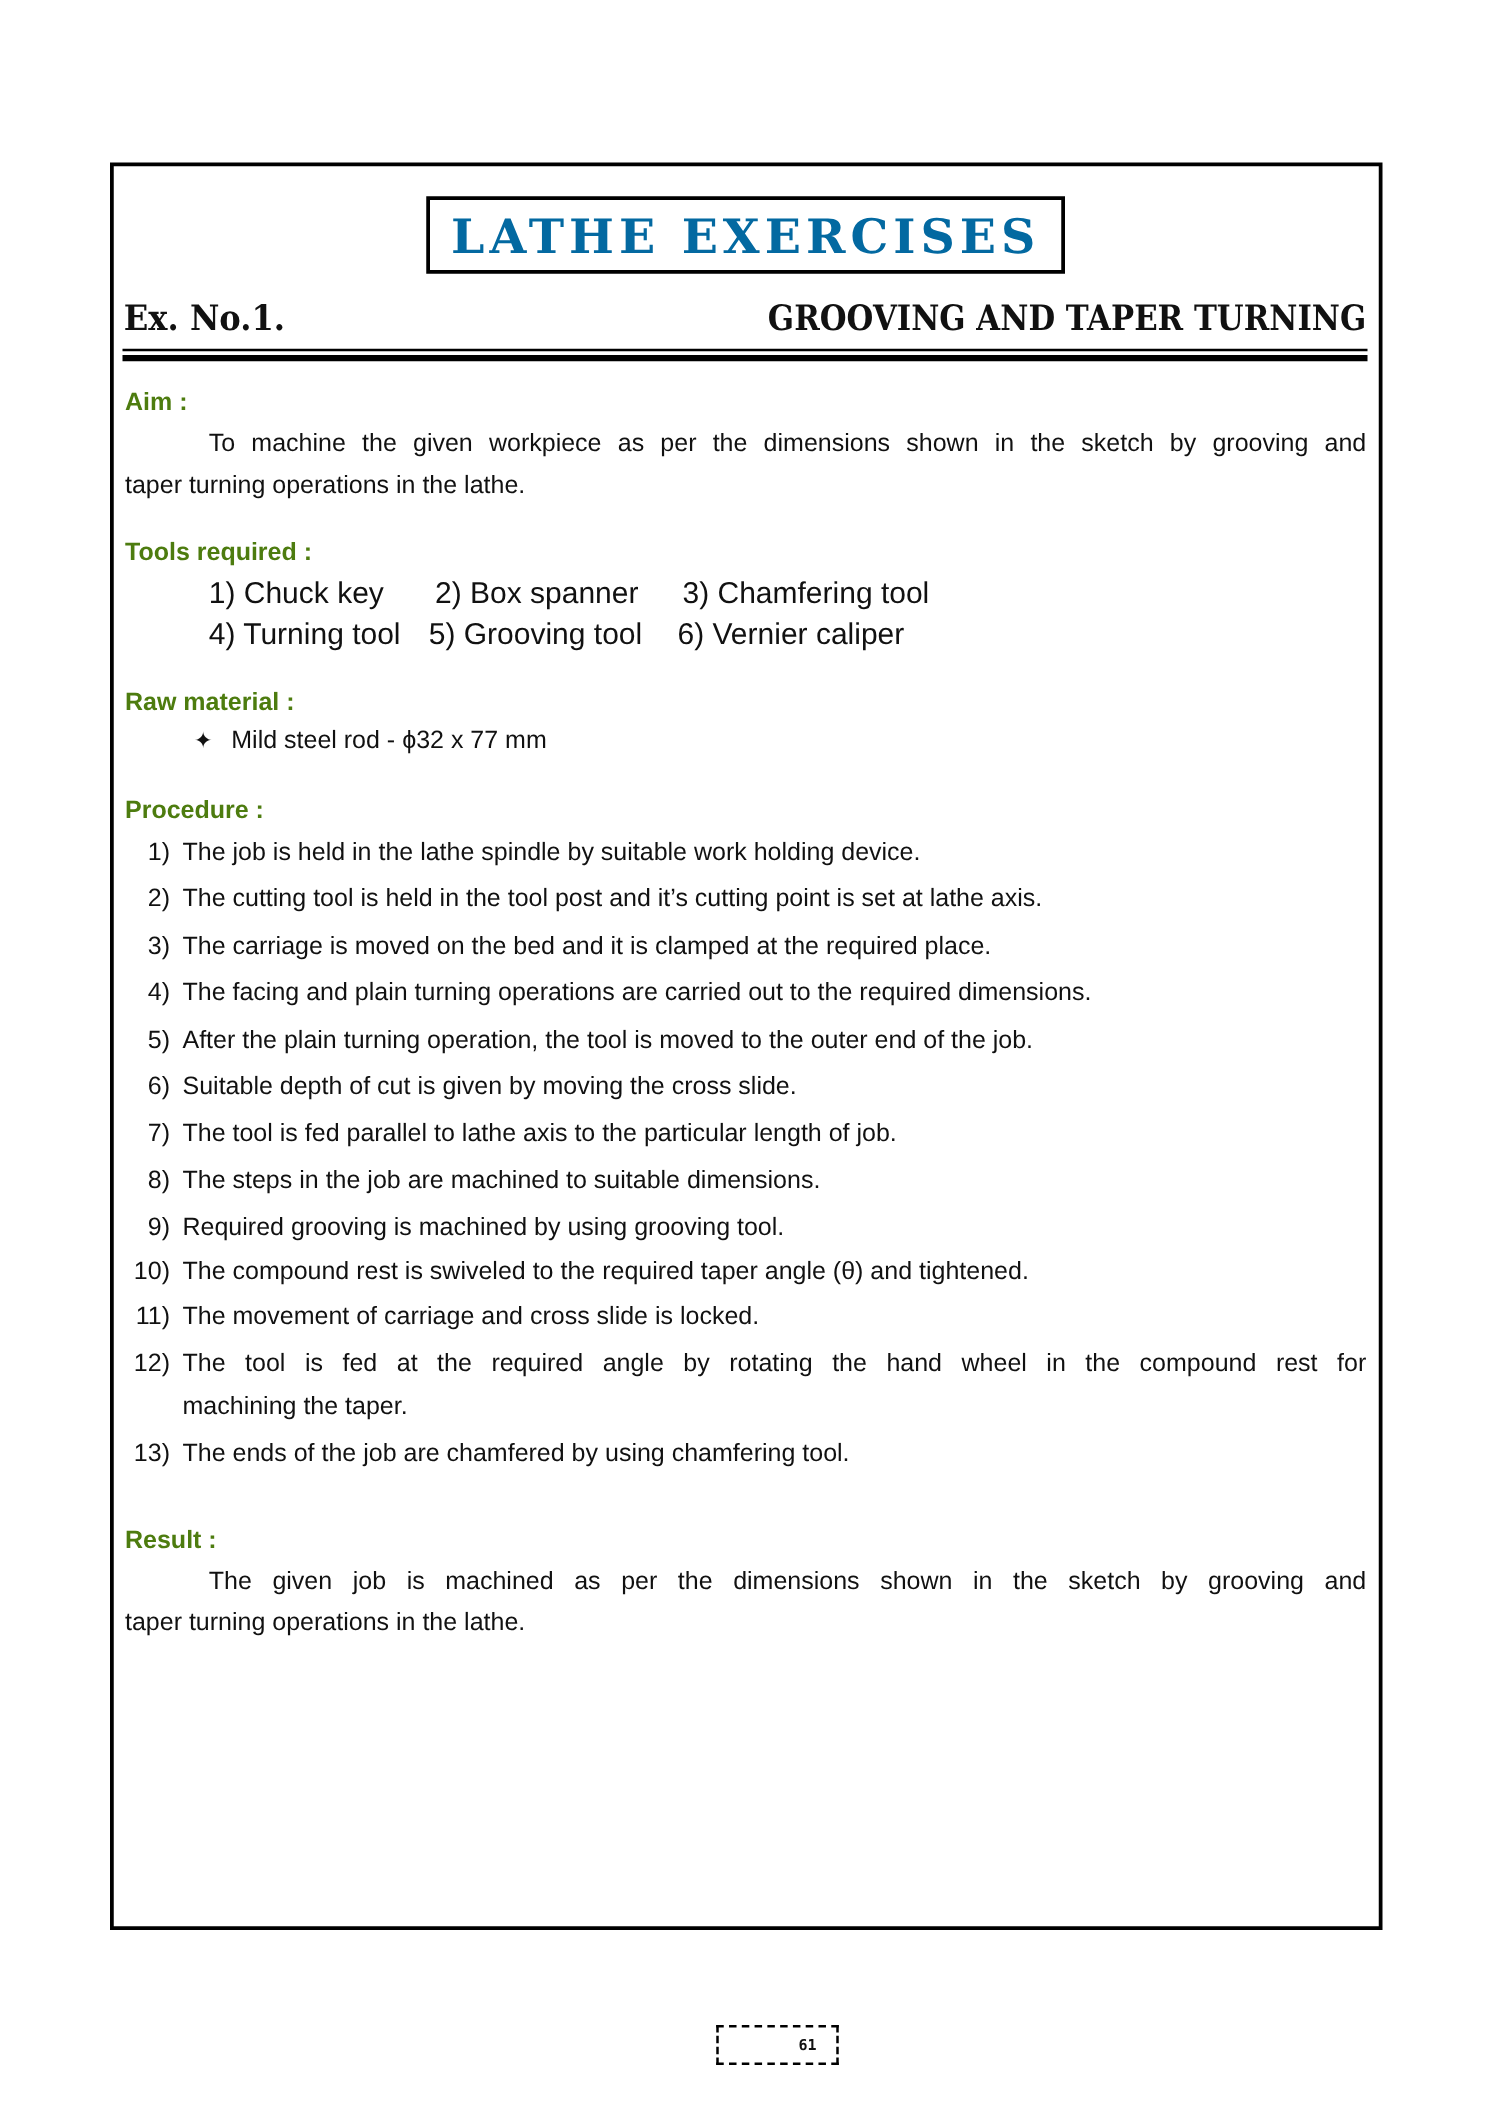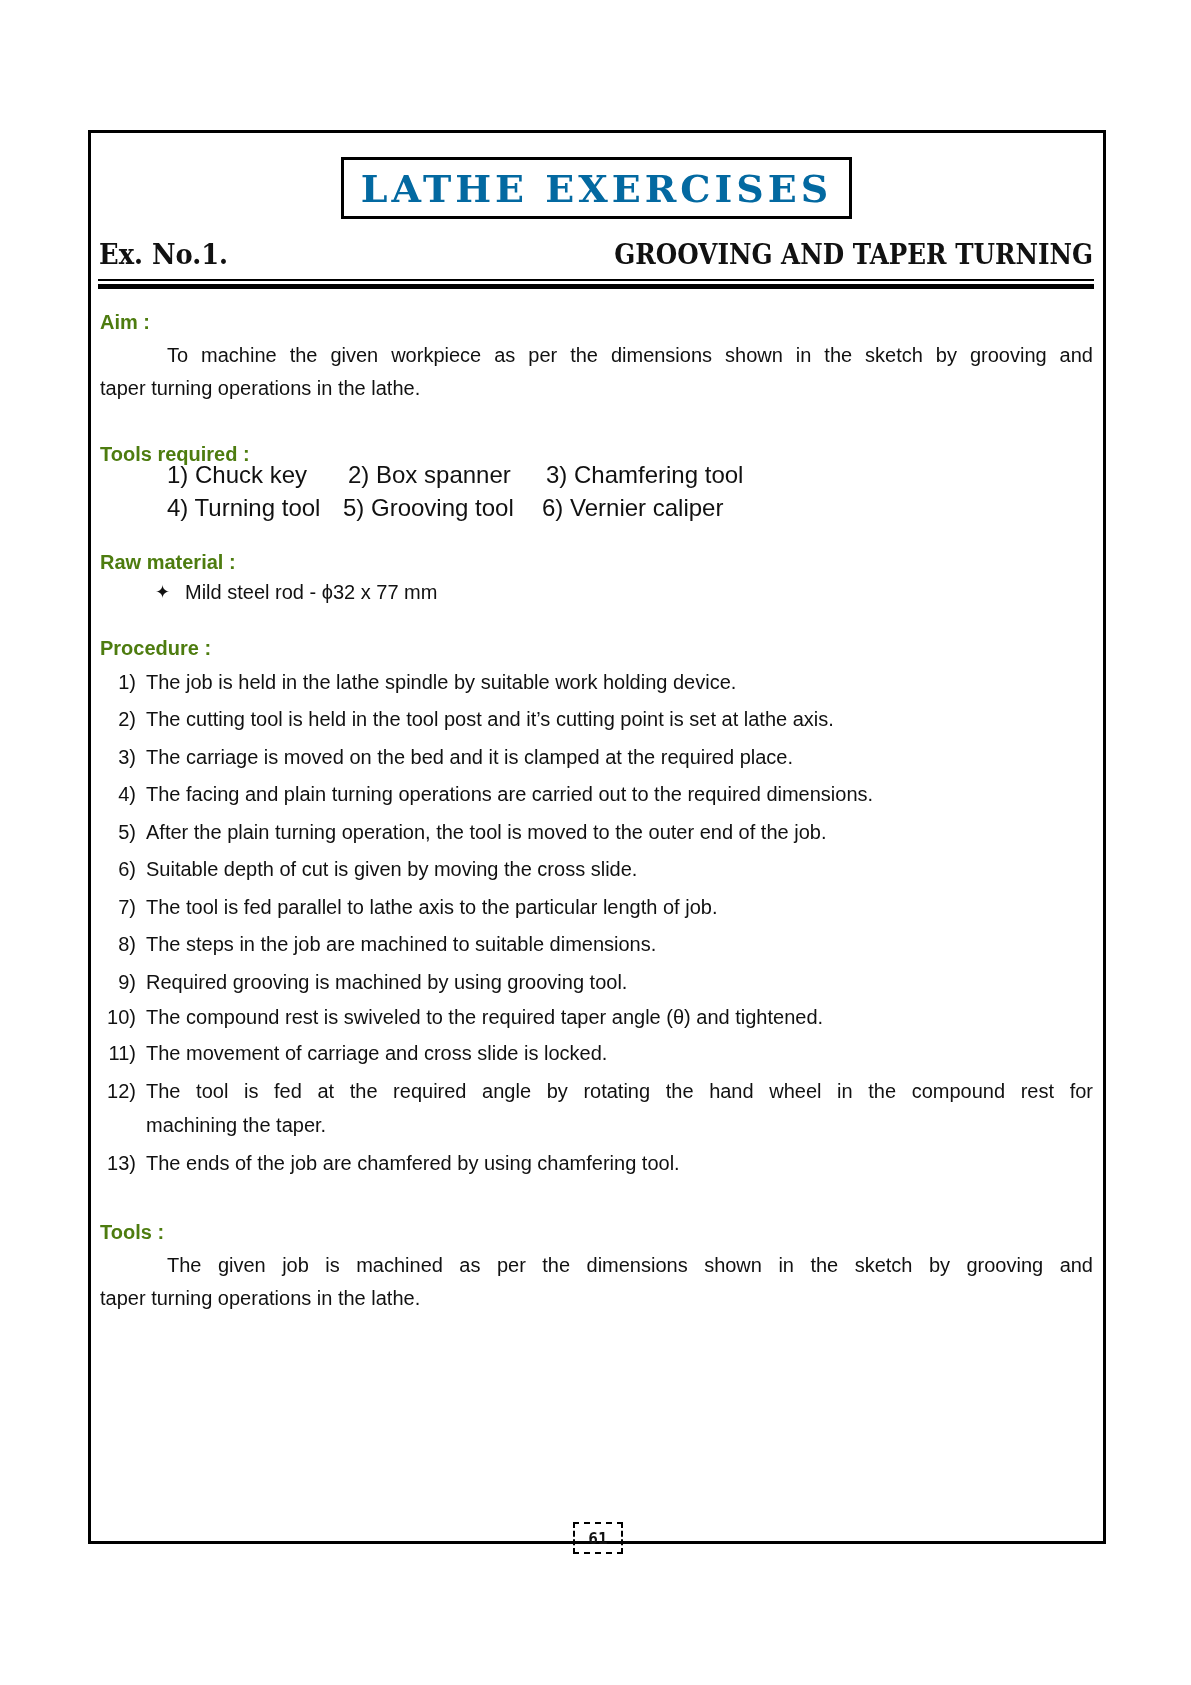--- a/index.html
+++ b/index.html
@@ -46,43 +46,43 @@
     .tool { position: absolute; font-size: 24px; line-height: 24px; white-space: nowrap; }
     .step-num {
       position: absolute; width: 42px; text-align: right; font-size: 20px; line-height: 24px;
     }
     .step-text {
       position: absolute; left: 146px; font-size: 20px; line-height: 24px; white-space: nowrap;
     }
     .step-text.just { width: 947px; text-align: justify; text-align-last: justify; }
     .bullet { position: absolute; left: 155px; font-size: 18px; line-height: 24px; }
     .page-num {
-      position: absolute; left: 573px; top: 1522px; width: 46px; height: 28px;
+      position: absolute; left: 573px; top: 1620px; width: 46px; height: 28px;
       border: 2px dashed #000;
       display: flex; align-items: center; justify-content: center;
-      font-family: "DejaVu Sans Mono", monospace; font-weight: bold; font-size: 16px;
+      font-family: "DejaVu Sans Mono", monospace; font-weight: bold; font-size: 12px; padding-left: 48px;
     }
   </style>
 </head>
 <body>
 
 <div class="frame"></div>
 
 <div class="title-box">LATHE EXERCISES</div>
 
 <div class="ex-no">Ex. No.1.</div>
 <div class="ex-title">GROOVING AND TAPER TURNING</div>
 <div class="rule-thin"></div>
 <div class="rule-thick"></div>
 
 <div class="section-head" style="top:310px;">Aim :</div>
 <div class="line" style="left:167px; width:926px; top:343px; text-align:justify; text-align-last:justify;">To machine the given workpiece as per the dimensions shown in the sketch by grooving and</div>
 <div class="line" style="left:100px; top:376px;">taper turning operations in the lathe.</div>
 
-<div class="section-head" style="top:442px;">Tools required :</div>
+<div class="section-head" style="top:430px;">Tools required :</div>
 <div class="tool" style="left:167px; top:463px;">1) Chuck key</div>
 <div class="tool" style="left:348px; top:463px;">2) Box spanner</div>
 <div class="tool" style="left:546px; top:463px;">3) Chamfering tool</div>
 <div class="tool" style="left:167px; top:496px;">4) Turning tool</div>
 <div class="tool" style="left:343px; top:496px;">5) Grooving tool</div>
 <div class="tool" style="left:542px; top:496px;">6) Vernier caliper</div>
 
 <div class="section-head" style="top:550px;">Raw material :</div>
 <span class="bullet" style="top:580px;">✦</span>
 <div class="line" style="left:185px; top:580px;">Mild steel rod - ϕ32 x 77 mm</div>
@@ -111,17 +111,17 @@
     <div class="step-text" style="top: 1005px;">The compound rest is swiveled to the required taper angle (θ) and tightened.</div>
     <div class="step-num" style="left: 94px; top: 1041px;">11)</div>
     <div class="step-text" style="top: 1041px;">The movement of carriage and cross slide is locked.</div>
     <div class="step-num" style="left: 94px; top: 1079px;">12)</div>
     <div class="step-text just" style="top: 1079px;">The tool is fed at the required angle by rotating the hand wheel in the compound rest for</div>
     <div class="step-text" style="top: 1113px;">machining the taper.</div>
     <div class="step-num" style="left: 94px; top: 1151px;">13)</div>
     <div class="step-text" style="top: 1151px;">The ends of the job are chamfered by using chamfering tool.</div>
   </div>
 
-<div class="section-head" style="top:1220px;">Tools :</div>
+<div class="section-head" style="top:1220px;">Result :</div>
 <div class="line" style="left:167px; width:926px; top:1253px; text-align:justify; text-align-last:justify;">The given job is machined as per the dimensions shown in the sketch by grooving and</div>
 <div class="line" style="left:100px; top:1286px;">taper turning operations in the lathe.</div>
 
 <div class="page-num">61</div>
 
 </body></html>

